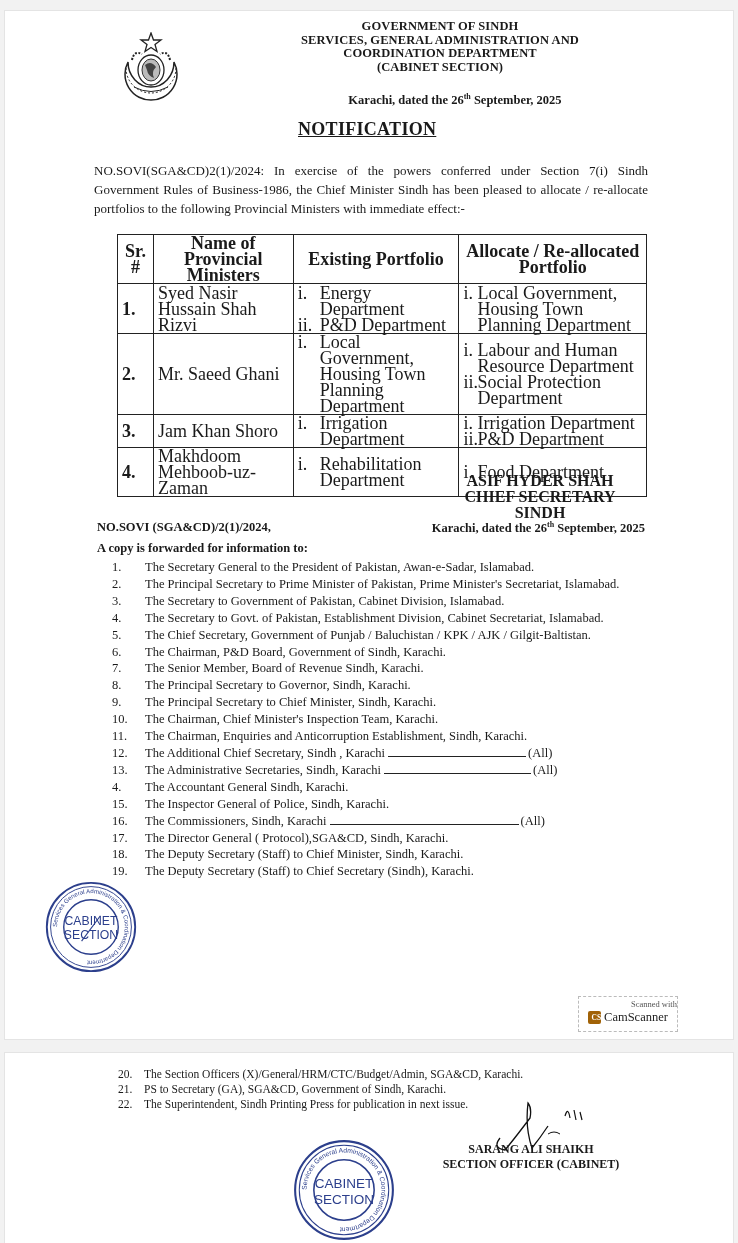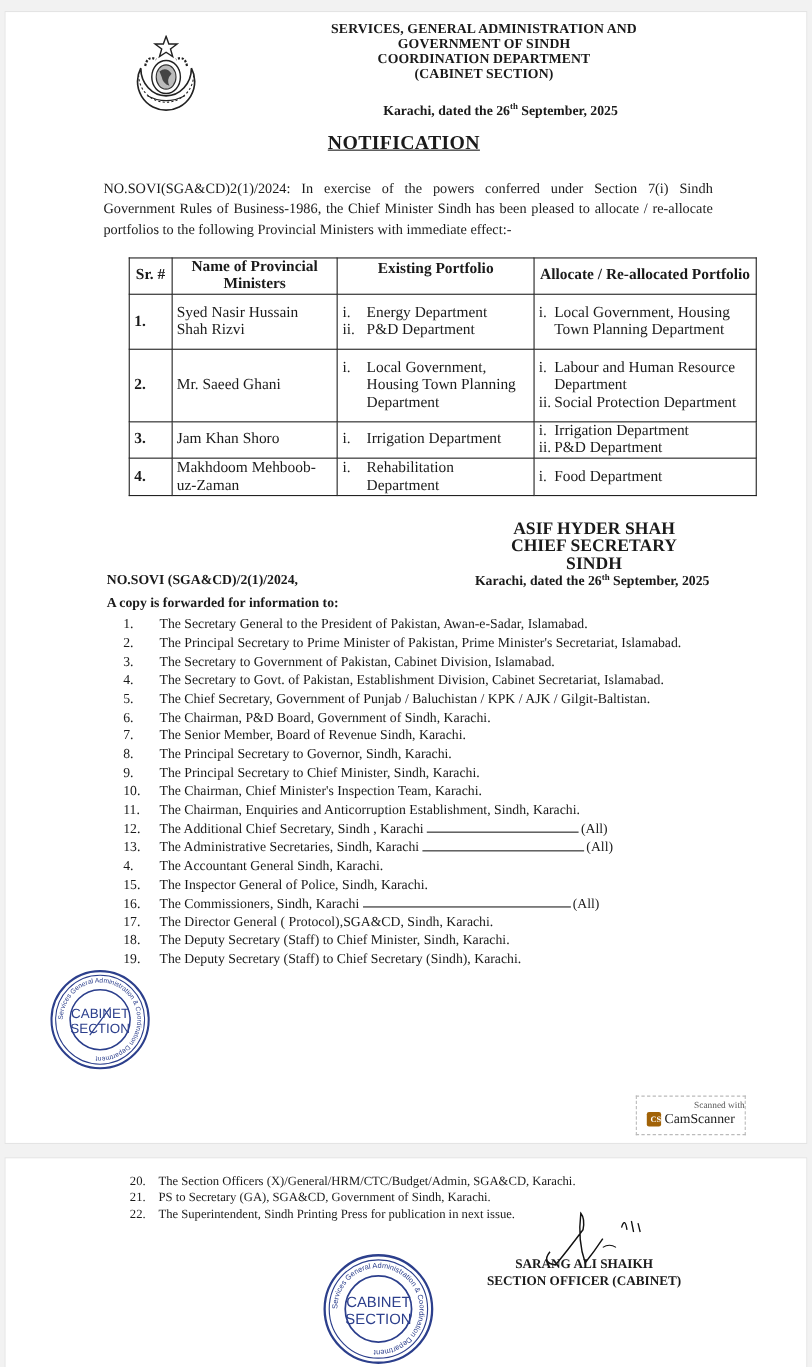--- a/index.html
+++ b/index.html
@@ -16,21 +16,21 @@
   
   .emblem { position: absolute; left: 120px; top: 32px; width: 62px; height: 70px; }
 
   .header { position: absolute; left: 290px; top: 20px; width: 300px; text-align: center; font-weight: bold; font-size: 12.5px; line-height: 13.5px; letter-spacing: 0.1px; }
   .dateline { position: absolute; left: 330px; top: 92px; width: 250px; text-align: center; font-weight: bold; font-size: 12.5px; }
   .dateline sup { font-size: 8px; }
   .notif-title { position: absolute; left: 298px; top: 119px; font-weight: bold; font-size: 18px; text-decoration: underline; letter-spacing: 0.3px; }
 
   .intro { position: absolute; left: 94px; top: 161px; width: 554px; font-size: 13px; line-height: 19px; text-align: justify; }
 
-  table.portfolio { position: absolute; left: 117px; top: 234px; width: 571px; border-collapse: collapse; font-size: 14px; line-height: 16px; }
+  table.portfolio { position: absolute; left: 117px; top: 234px; width: 530px; border-collapse: collapse; font-size: 18px; line-height: 16px; }
   table.portfolio th, table.portfolio td { border: 1px solid #222; padding: 0 4px; vertical-align: middle; }
   table.portfolio th { font-weight: bold; text-align: center; }
   .c-sr { width: 36px; font-weight: bold; }
   .c-name { width: 140px; }
   .c-exist { width: 166px; }
   .c-alloc { width: 188px; }
   .item { display: flex; }
   .item .num { width: 22px; flex: none; }
   .alloc .item .num { width: 14px; }
   td.exist { padding-left: 8px; }
@@ -74,40 +74,40 @@
   <path d="M6,36 A25,25 0 0,0 56,36" fill="none" stroke="#222" stroke-width="1" stroke-dasharray="2,2"></path>
   <ellipse cx="31" cy="38" rx="13" ry="15" fill="none" stroke="#222" stroke-width="1.3"></ellipse>
   <ellipse cx="31" cy="38" rx="9" ry="11" fill="#bbb" stroke="#333" stroke-width="1"></ellipse>
   <path d="M25,33 Q31,28 36,35 Q31,40 34,46 Q28,44 27,38 Z" fill="#444"></path>
   <path d="M12,28 Q14,18 22,22" fill="none" stroke="#222" stroke-width="2" stroke-dasharray="2,1.5"></path>
   <path d="M50,28 Q48,18 40,22" fill="none" stroke="#222" stroke-width="2" stroke-dasharray="2,1.5"></path>
   <path d="M14,55 Q31,64 48,55" fill="none" stroke="#222" stroke-width="1"></path>
 </svg>
 
 <div class="header">
+  <div>GOVERNMENT OF SINDH</div>
   <div>SERVICES, GENERAL ADMINISTRATION AND</div>
-  <div>GOVERNMENT OF SINDH</div>
   <div>COORDINATION DEPARTMENT</div>
   <div>(CABINET SECTION)</div>
 </div>
 
 <div class="dateline">
   <span>Karachi,  dated the 26</span><sup>th</sup><span> September, 2025</span>
 </div>
 
 <div class="notif-title">NOTIFICATION</div>
 
 <p class="intro">NO.SOVI(SGA&amp;CD)2(1)/2024: In exercise of the powers conferred under Section 7(i) Sindh Government Rules of Business-1986, the Chief Minister Sindh has been pleased to allocate / re-allocate portfolios to the following Provincial Ministers with immediate effect:-</p>
 
 <table class="portfolio">
   <thead>
     <tr style="height:33px;">
       <th class="c-sr">Sr. #</th>
       <th class="c-name">Name of Provincial Ministers</th>
-      <th class="c-exist" style="vertical-align:top;padding-top:2px;">Existing Portfolio</th>
+      <th class="c-exist" style="vertical-align:top;padding-top:16px;">Existing Portfolio</th>
       <th class="c-alloc">Allocate / Re-allocated Portfolio</th>
     </tr>
   </thead>
   <tbody id="table-body">
       <tr style="height: 50px;">
         <td class="c-sr">1.</td>
         <td>Syed Nasir Hussain Shah Rizvi</td>
         <td class="exist">
           <div class="item">
             <span class="num">i.</span>

